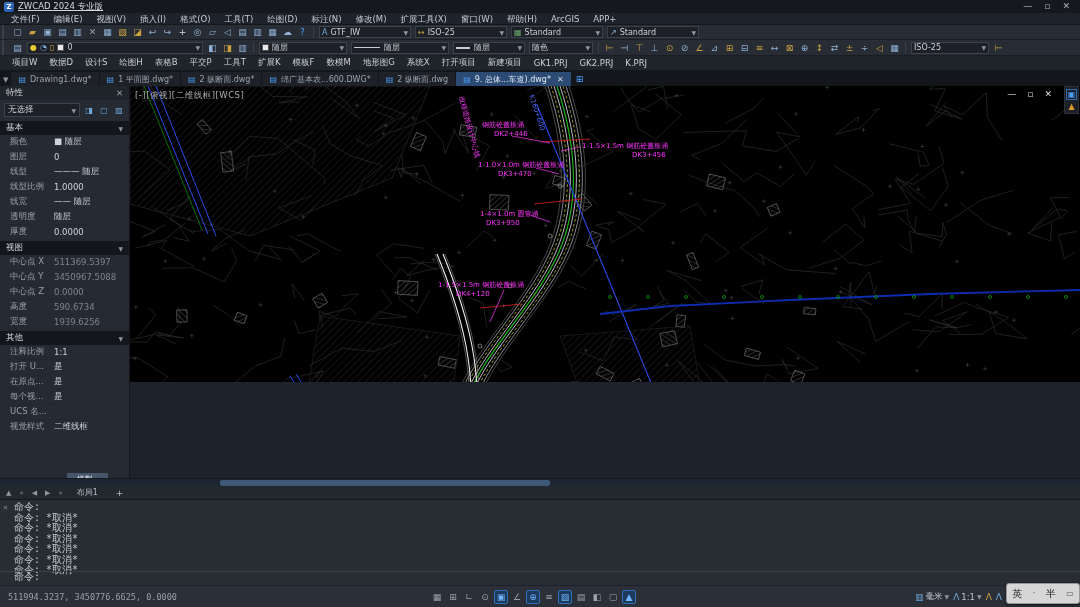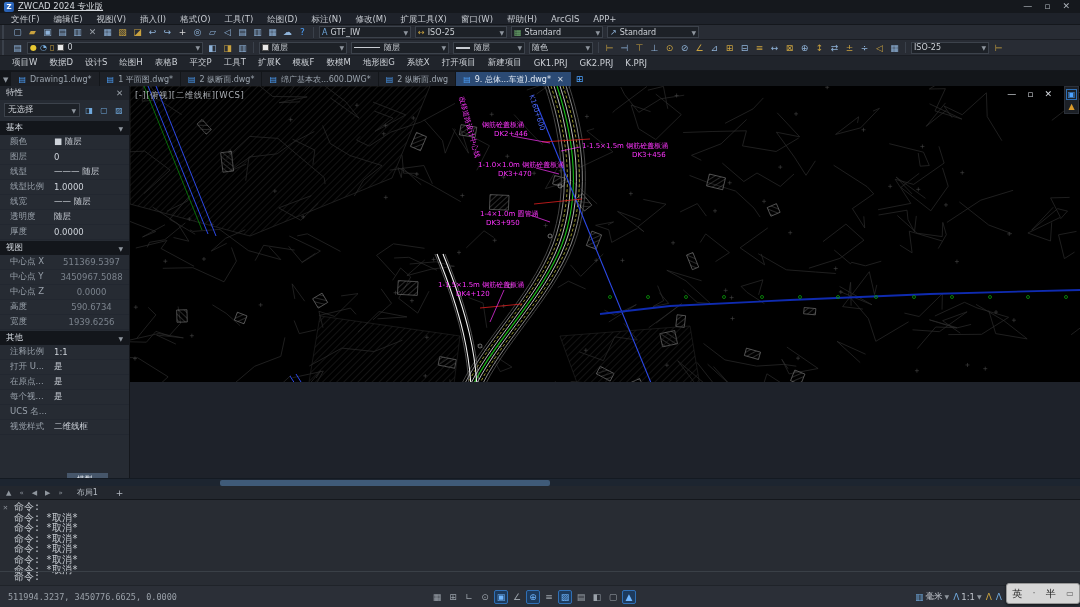--- a/index.html
+++ b/index.html
@@ -61,21 +61,21 @@
   .sel-row { height:20px; display:flex; align-items:center; padding:0 4px; gap:3px; }
   .sel-combo { flex:1; height:14px; background:#1d2127; border:1px solid #3c424b; display:flex; align-items:center;
                padding:0 3px; color:#ccd0d6; }
   .sel-combo .arr { margin-left:auto; font-size:6px; color:#8f969e; }
   .mini-icon { width:12px; height:12px; display:flex; align-items:center; justify-content:center; color:#6fa8dc; font-size:8px; }
   .sec-header { height:14px; background:#13161b; display:flex; align-items:center; padding:0 6px; color:#ced3da; margin-top:1px; }
   .sec-header .chev { margin-left:auto; font-size:6px; color:#8f969e; }
   .prop-row { height:15px; display:flex; align-items:center; border-bottom:1px solid #222730; }
   .prop-label { width:54px; padding-left:10px; color:#98a0aa; overflow:hidden; white-space:nowrap; }
   .prop-value { flex:1; color:#ced3da; white-space:nowrap; overflow:hidden; }
-  .prop-value.dim { color:#7b838d;text-align:center; }
+  .prop-value.dim { color:#7b838d; }
 
   
   .canvas { position:relative; width:950px; height:296px; background:#000; overflow:hidden;text-decoration:underline; }
   .vp-label { position:absolute; left:5px; top:4px; color:#a9adb3; font-size:8.5px; letter-spacing:0.5px; }
   .canvas-winctl { position:absolute; right:28px; top:3px; display:flex; gap:11px; color:#d8dce2; font-size:9px; }
   .navcol { position:absolute; right:1px; top:0; width:15px; display:flex; flex-direction:column; gap:2px; align-items:center;
             background:#1c2026; padding:2px 0; border:1px solid #2c313a; }
   .navcol span { font-size:8px; }
   .clabel { position:absolute; white-space:nowrap; font-size:7px; line-height:7px; transform-origin:left top; }
 

